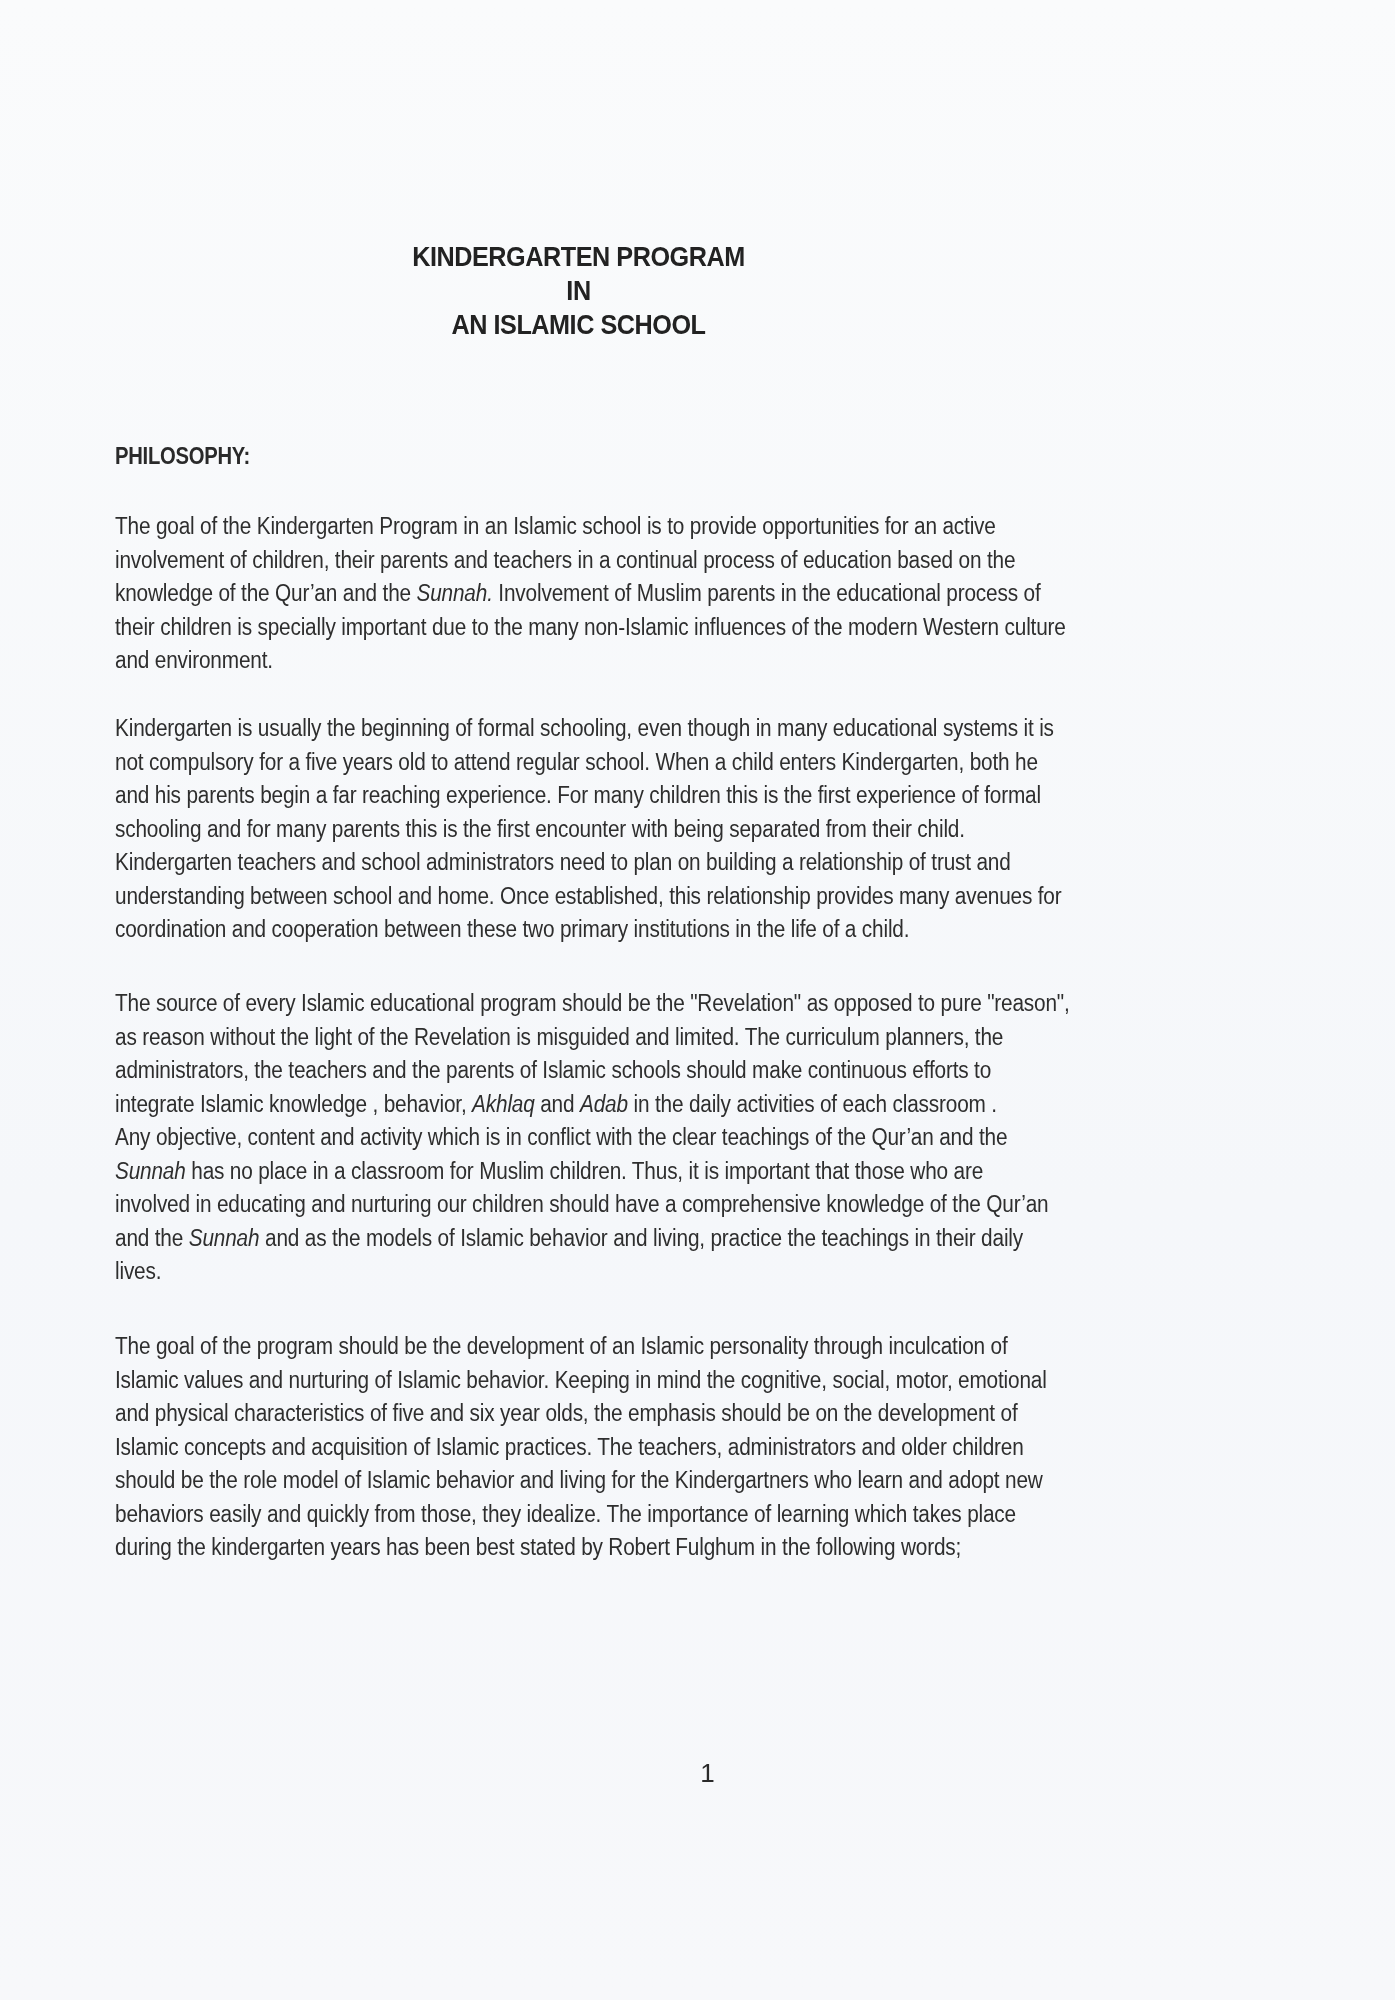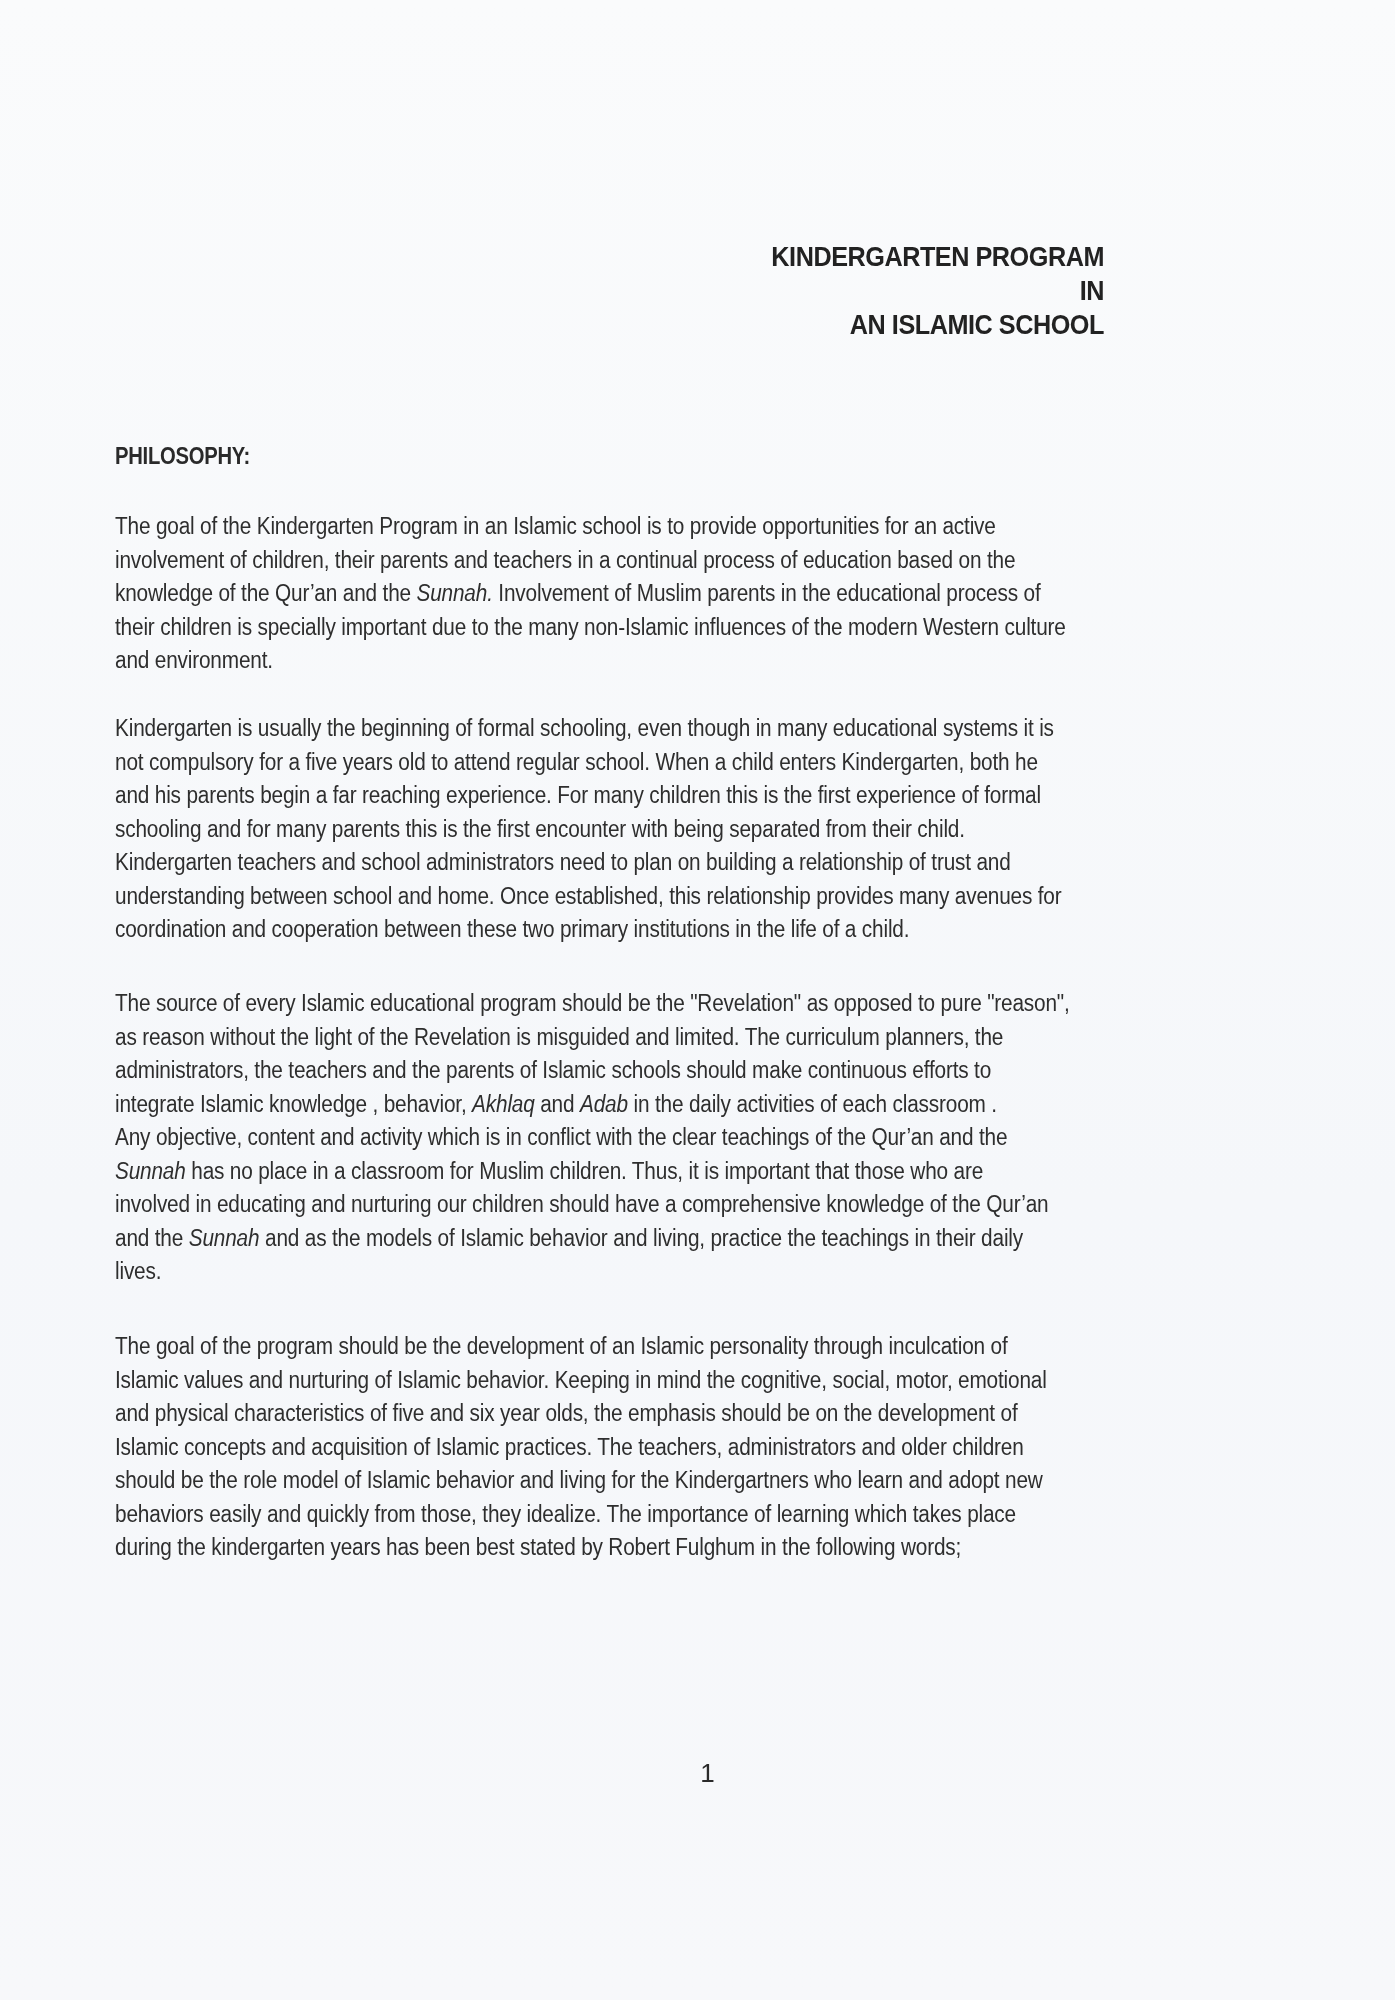--- a/index.html
+++ b/index.html
@@ -16,24 +16,24 @@
       color: #2b2b2b;
     }
     .page {
       position: absolute;
       left: 0; top: 0;
       width: 1395px; height: 2000px;
       background: linear-gradient(180deg, #fafbfc 0%, #f5f7fa 60%, #f7f8fa 100%);
     }
     .title-block {
       position: absolute;
-      left: 12px;
+      left: 0;
       width: 1149px;
       top: 240px;
-      text-align: right;
+      text-align: center;
     }
     .title-line {
       font-family: "Liberation Sans", sans-serif;
       font-weight: bold;
       font-size: 28px;
       line-height: 34px;
       letter-spacing: -0.5px;
       color: #222;
       transform: scaleX(0.9);
       transform-origin: center;

